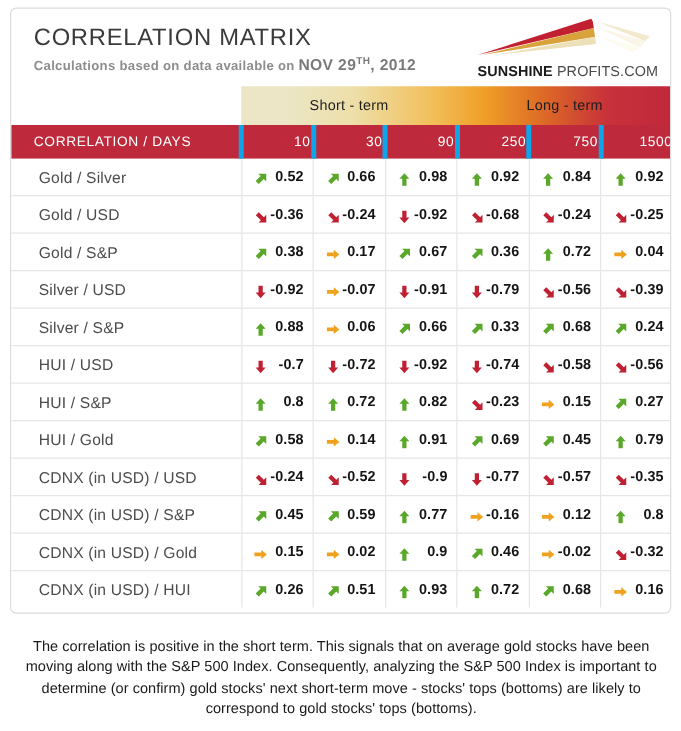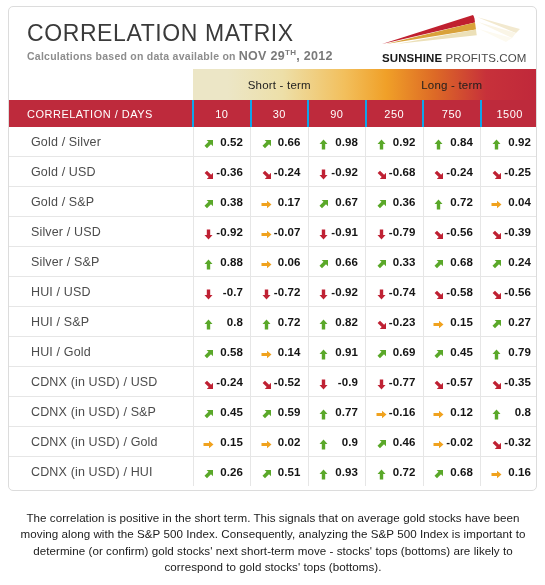--- a/index.html
+++ b/index.html
@@ -39,21 +39,21 @@
   .header {
     position: relative;
     height: 62px;
   }
   .title-block {
     position: absolute;
     left: 18px;
     top: 14px;
   }
   .main-title {
-    font-size: 23px;
+    font-size: 19px;
     letter-spacing: 0.6px;
     color: #3a3a3a;
     font-weight: 400;
     line-height: 1.05;
     white-space: nowrap;
   }
   .subtitle-row {
     margin-top: 4px;
     font-size: 10.5px;
     color: #8d8d8d;
@@ -143,32 +143,32 @@
   .matrix col.lbl { width: 184px; }
   .matrix col.dat { width: 57.5px; }
 
   .matrix thead th {
     background: #be2a3c;
     color: #ffffff;
     height: 27px;
     font-weight: normal;
     font-size: 11px;
     letter-spacing: 0.5px;
-    border-right: 2px solid #0ea5e9;
+    border-right: 4px solid #0ea5e9;
     padding: 0;
     vertical-align: middle;
   }
   .matrix thead th:last-child { border-right: none; }
   .th-label {
     text-align: left;
     padding-left: 18px !important;
     font-size: 11px;
     letter-spacing: 0.7px;
   }
-  .th-num { text-align: center; margin-top: 20px; }
+  .th-num { text-align: right; margin-top: 20px; }
 
   .matrix tbody td {
     height: 29px;
     border-bottom: 1px solid #e6e6e6;
     border-right: 1px solid #e6e6e6;
     padding: 0;
     vertical-align: middle;
     background: #ffffff;
   }
   .matrix tbody tr:last-child td { border-bottom: none; }

